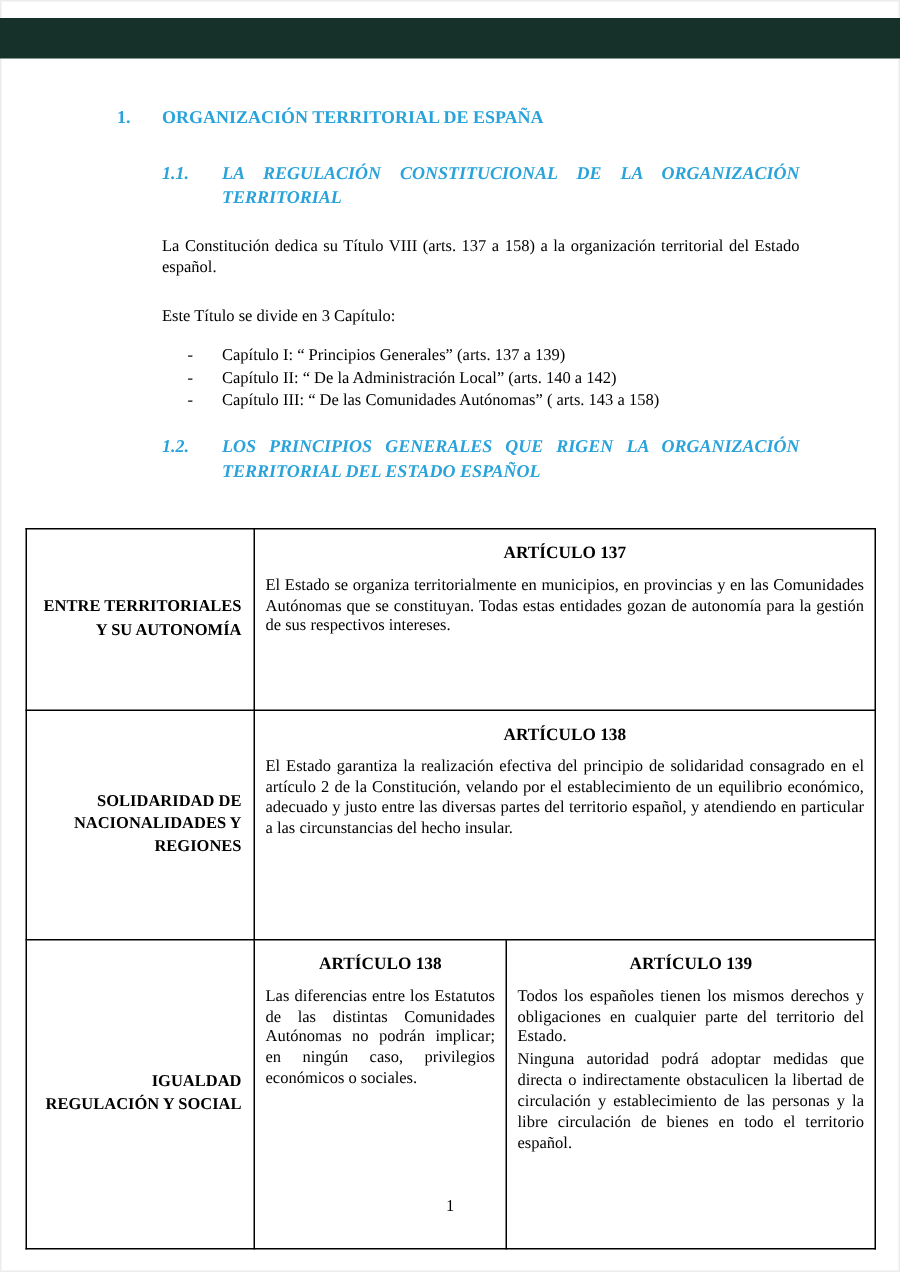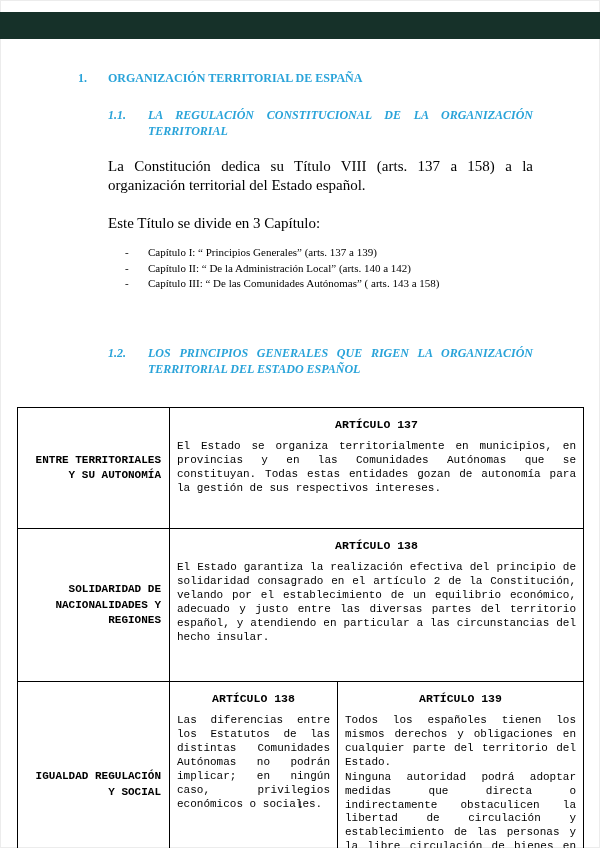--- a/index.html
+++ b/index.html
@@ -33,45 +33,44 @@
     display: flex;
     margin: 20px 67px 0 108px;
     color: var(--heading-color, #29a3d9);
     font-weight: bold;
     font-size: 12px;
     line-height: 1.35;
     font-style: italic;
   }
   .h2 .num { width: 40px; flex: none; }
   .h2 .txt { flex: 1; text-align: justify; }
-  .h2.second { margin-top: 54px; }
+  .h2.second { margin-top: 14px; }
   p.body {
     margin: 18px 67px 0 108px;
-    font-size: 15px;
+    font-size: 11px;
     line-height: 1.3;
     text-align: justify;
   }
   p.body.single { text-align: left; }
   .dash-list {
     margin: 12px 67px 0 125px;
     font-size: 11px;
     line-height: 1.38;
   }
   .dash-list .li { display: flex; }
   .dash-list .dash { width: 23px; flex: none; }
   table.articles {
     margin: 30px 0 0 17px;
     width: 566px;
     border-collapse: collapse;
     table-layout: fixed;
   }
   table.articles td {
     border: 1px solid #000;
     font-size: 11px;
-    font-family: Liberation Mono, monospace;
   }
   td.label-cell {
     text-align: right;
     vertical-align: middle;
     font-weight: bold;
     font-size: 11px;
     line-height: 1.4;
     padding: 16px 8px;
   }
   td.article-cell {

